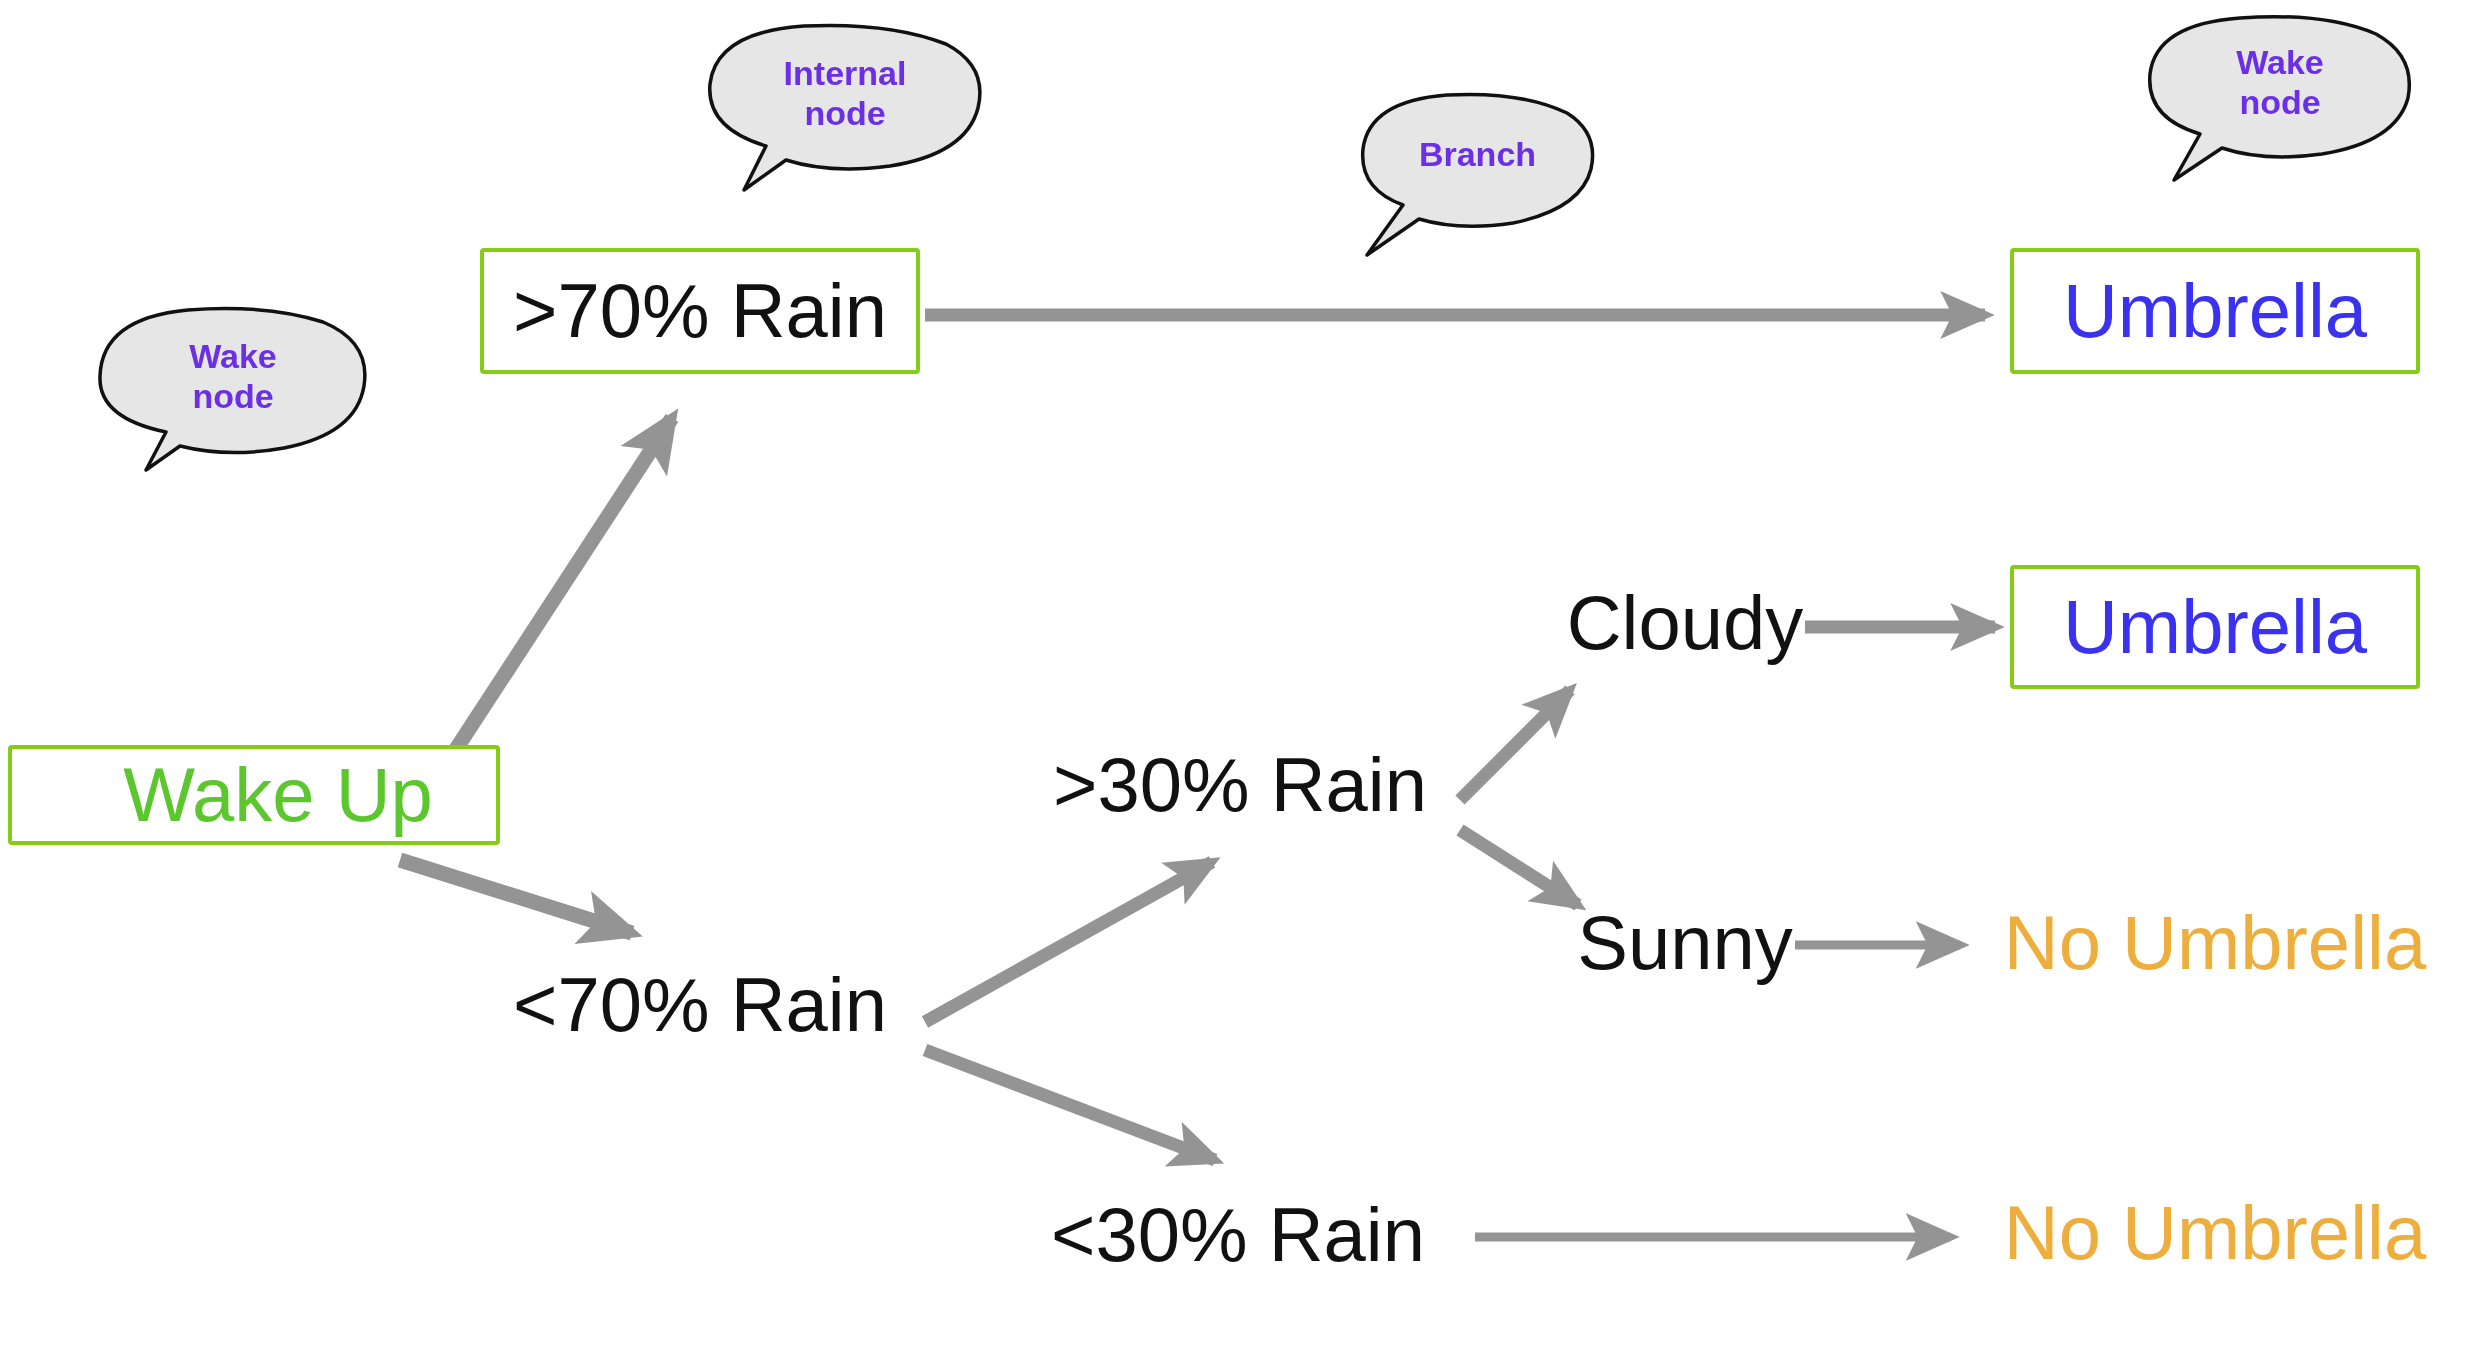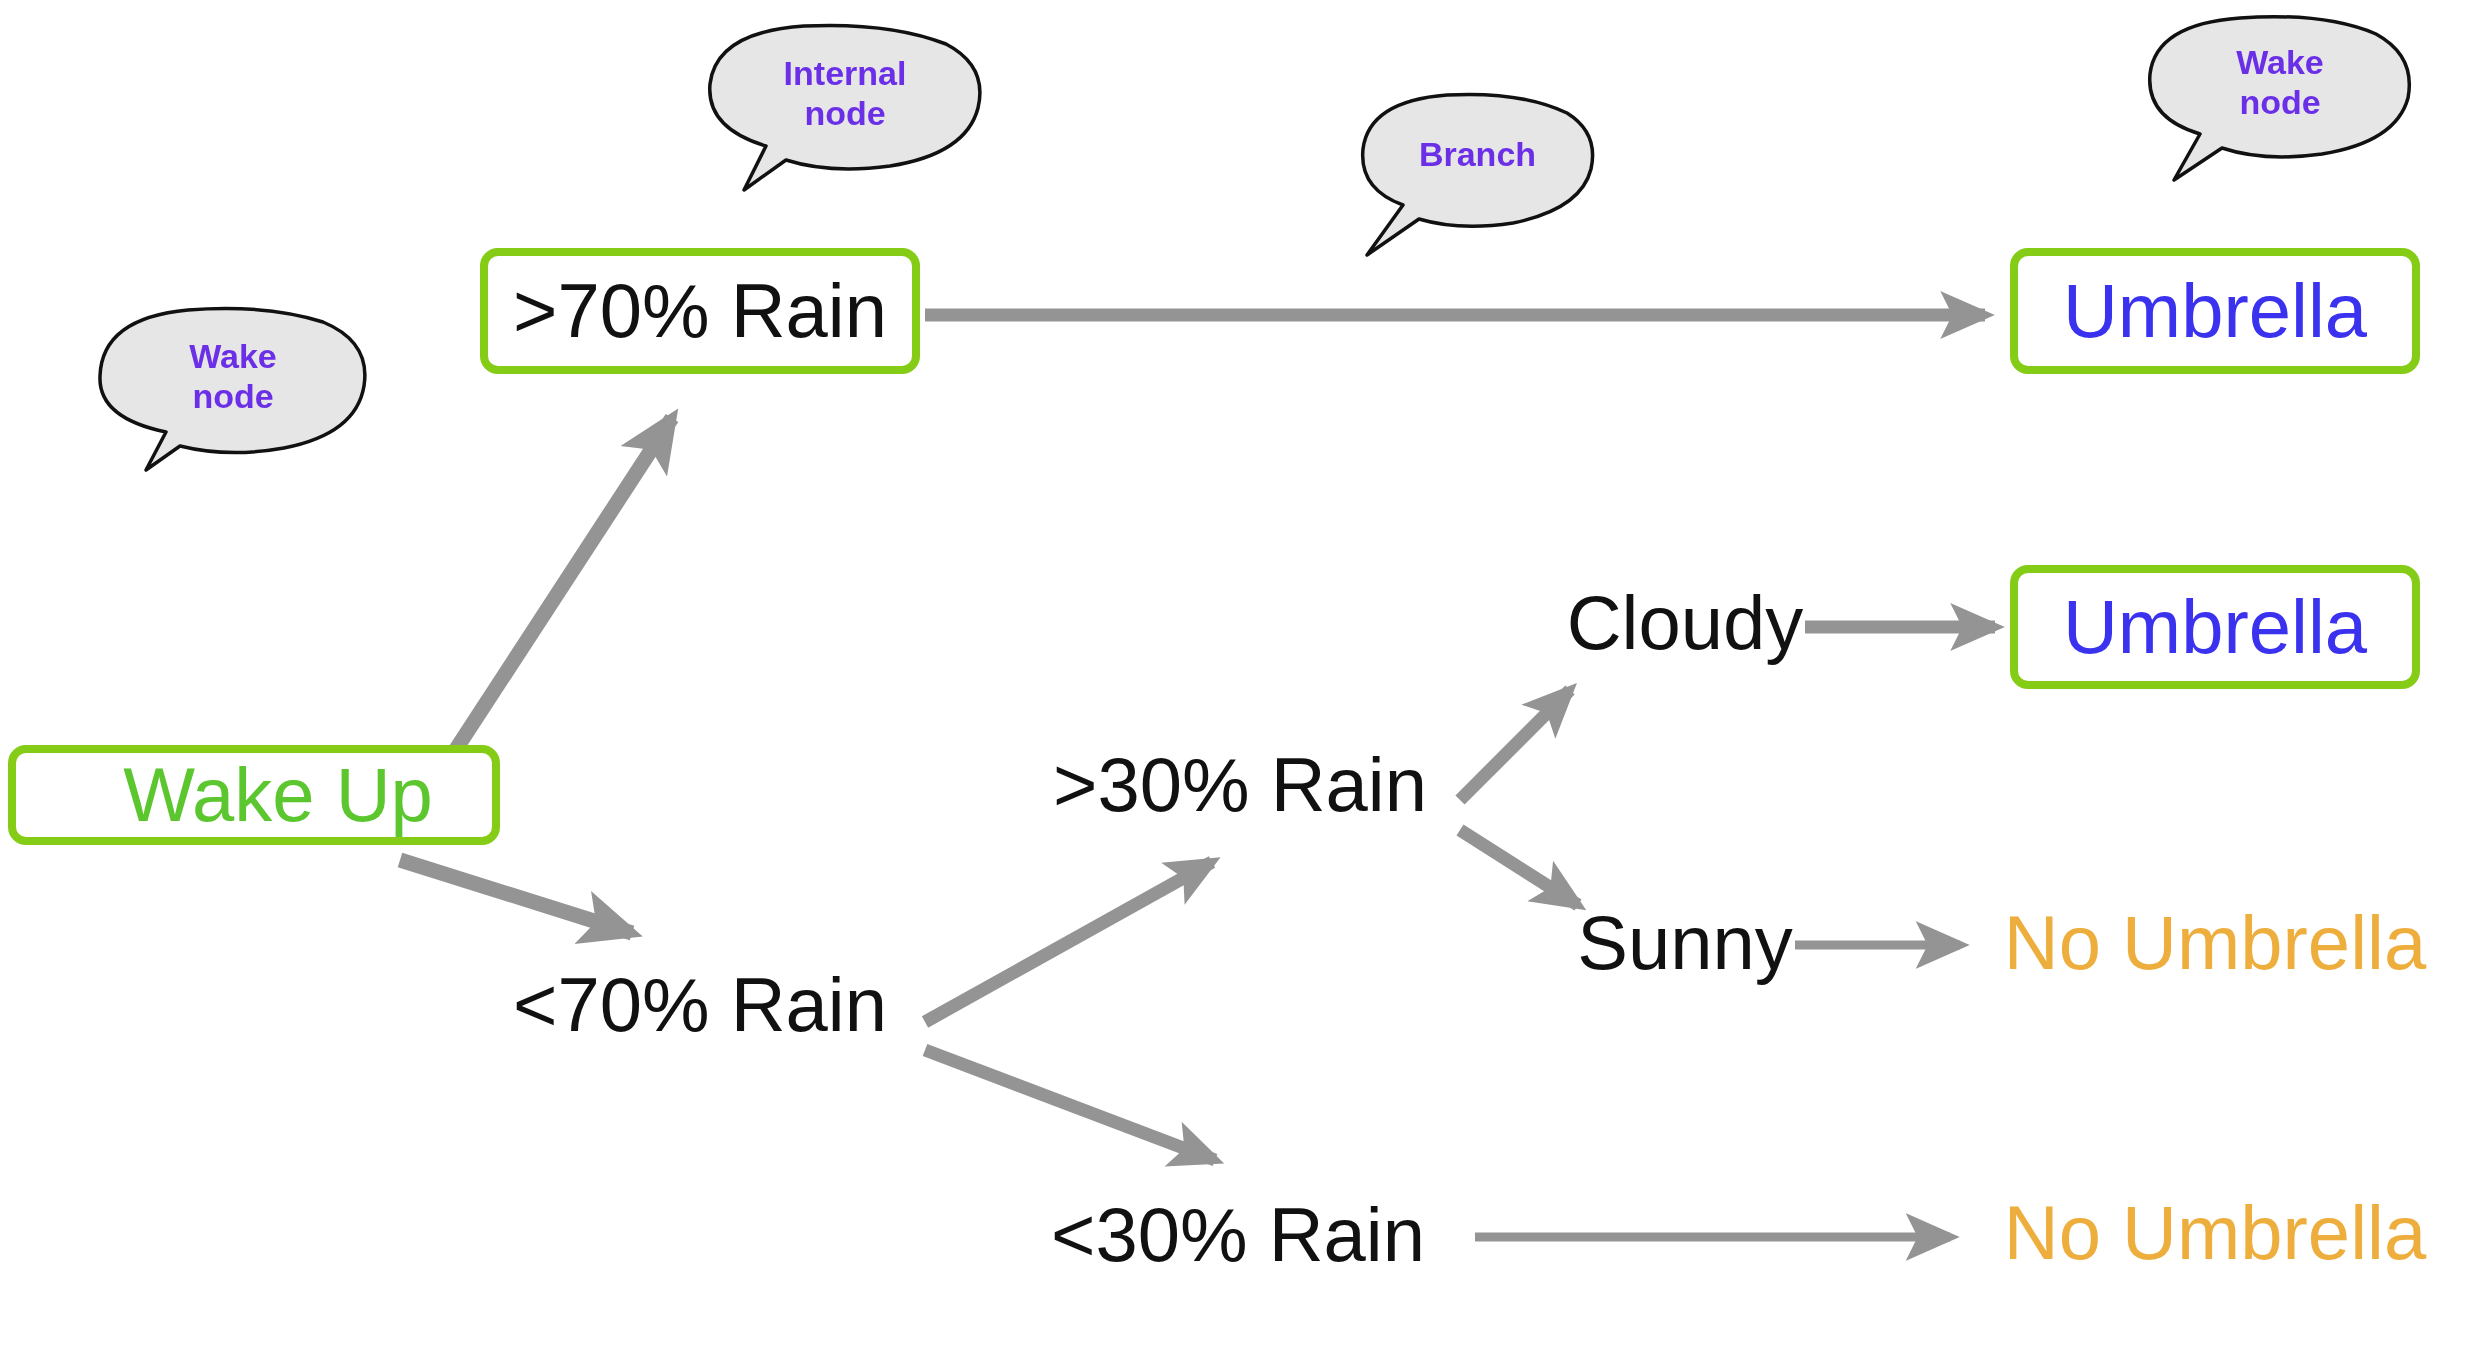--- a/index.html
+++ b/index.html
@@ -29,22 +29,22 @@
     position: absolute;
     display: flex;
     align-items: center;
     justify-content: center;
     white-space: nowrap;
     font-family: "Liberation Sans", sans-serif;
     font-weight: 400;
     line-height: 1;
   }
   .node.boxed {
-    border: 8px solid #84cc16;
-    border-radius: 18px;
+    border: 4px solid #84cc16;
+    border-radius: 4px;
     background: #ffffff;
     box-sizing: border-box;
   }
   .node-label {
     display: block;
     white-space: nowrap;
   }
   
   .n-root      { left: 8px;   top: 745px;  width: 492px;  height: 100px; font-size: 76px; padding-left: 48px; }
   .n-root .node-label   { color: #5CC62E; }

